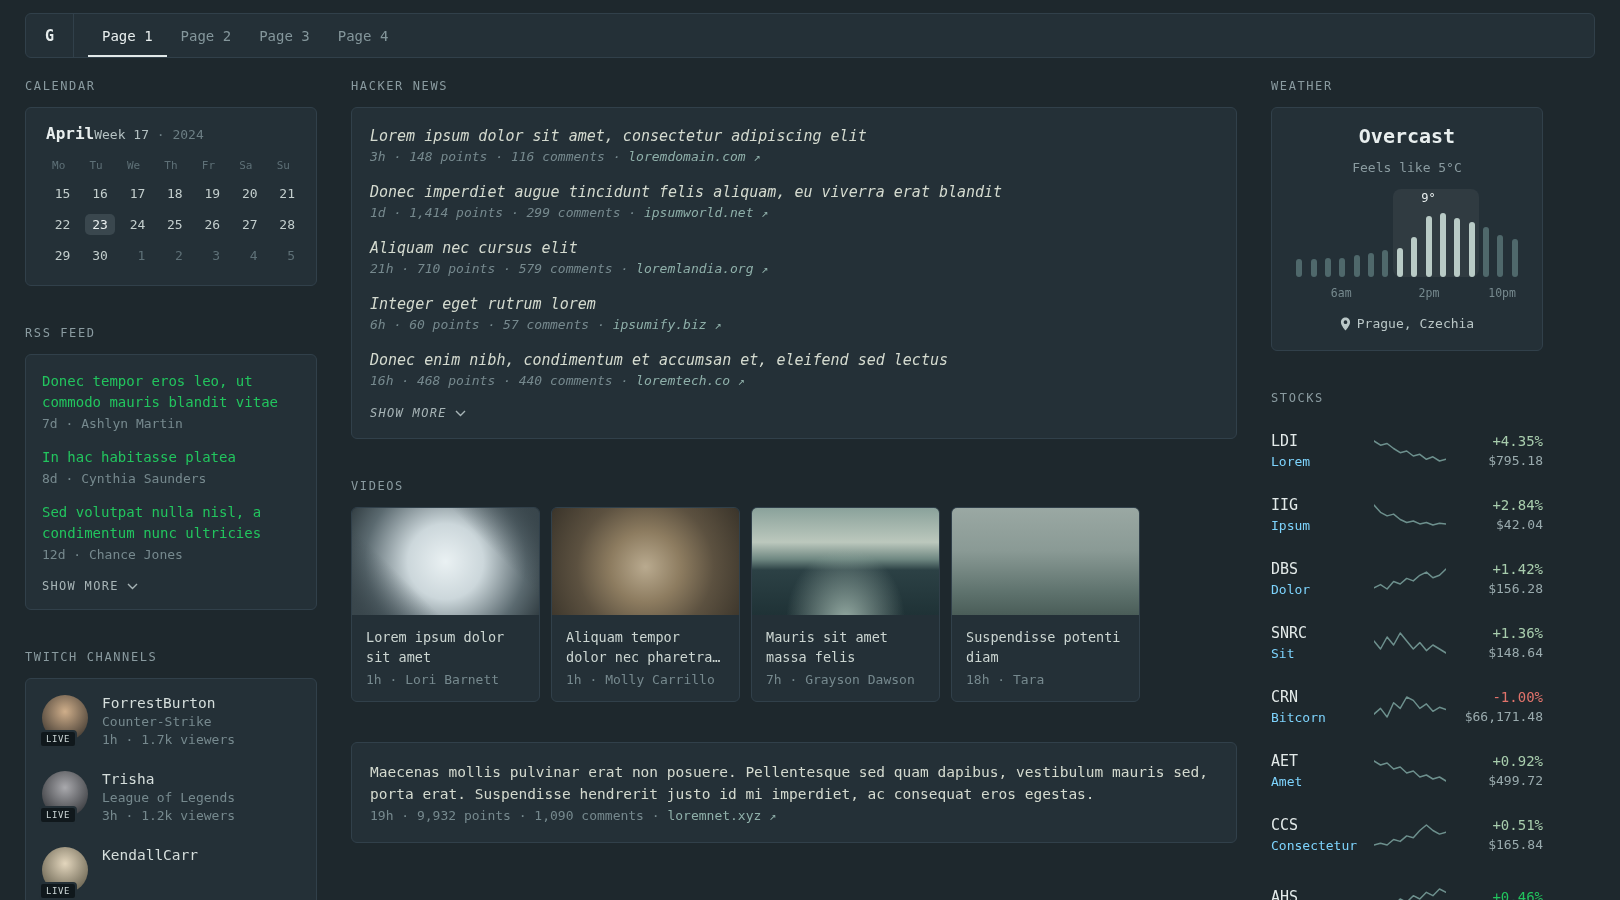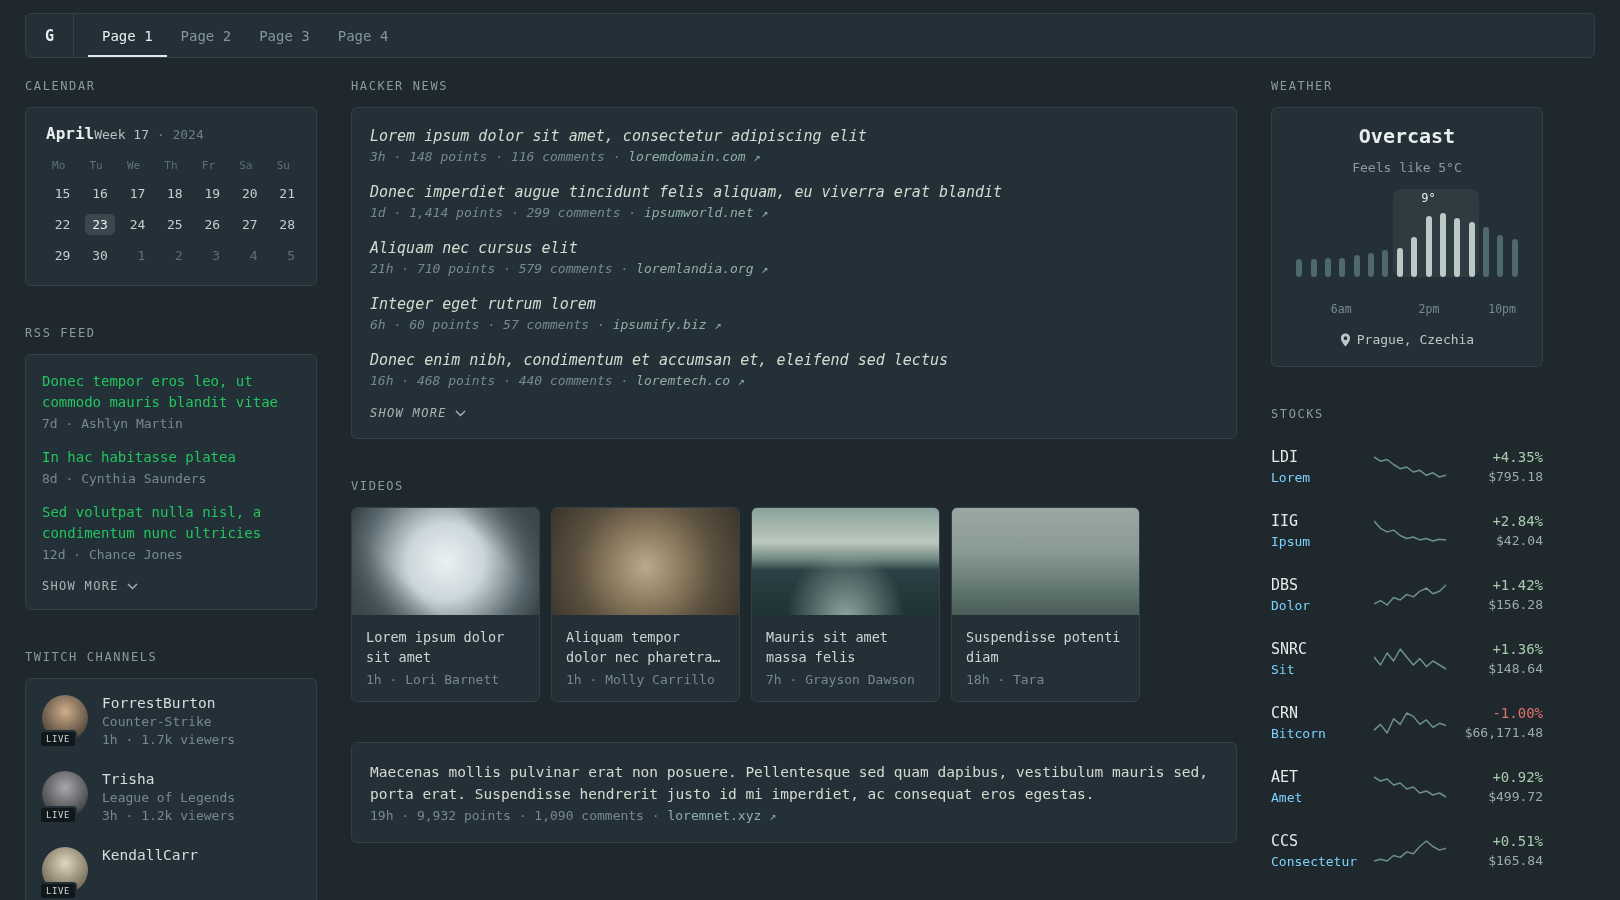--- a/index.html
+++ b/index.html
@@ -89,21 +89,21 @@
   .weather-card { padding:16px 18px 16px; text-align:center; }
   .wx-cond { font-size:20px; font-weight:bold; color:#e8eeee; }
   .wx-feels { font-size:13px; color:#8a9ba0; margin-top:12px; }
   .wx-chart-wrap { position:relative; margin:14px 2px 0; padding-top:24px; height:88px; }
   .wx-highlight { position:absolute; top:0; bottom:0; background:rgba(255,255,255,0.055); border-radius:8px; }
   .wx-bars { position:relative; display:flex; align-items:flex-end; height:64px; }
   .wx-slot { flex:1; display:flex; justify-content:center; align-items:flex-end; height:100%; }
   .wx-bar { width:6px; border-radius:3px; background:#4f686b; }
   .wx-bar.lit { background:#b9cbc6; }
   .wx-peak { position:absolute; top:2px; transform:translateX(-50%); font-size:12px; color:#e8eeee; }
-  .wx-times { position:relative; height:15px; margin-top:25px; }
+  .wx-times { position:relative; height:15px; margin-top:9px; }
   .wx-time { position:absolute; transform:translateX(-50%); font-size:11.5px; color:#76898e; }
   .wx-loc { margin-top:15px; display:inline-flex; align-items:center; gap:6px; font-size:13px; color:#bac7c7; }
   .wx-loc svg { display:block; }
 
   
   .stock-row { display:flex; align-items:center; height:64px; cursor:pointer; }
   .stock-id { width:94px; }
   .stock-sym { font-size:15px; color:#e3eae9; }
   .stock-name { font-size:13px; color:#7dd3fc; margin-top:4px; }
   .stock-spark { flex:1; display:flex; justify-content:center; align-items:center; }

